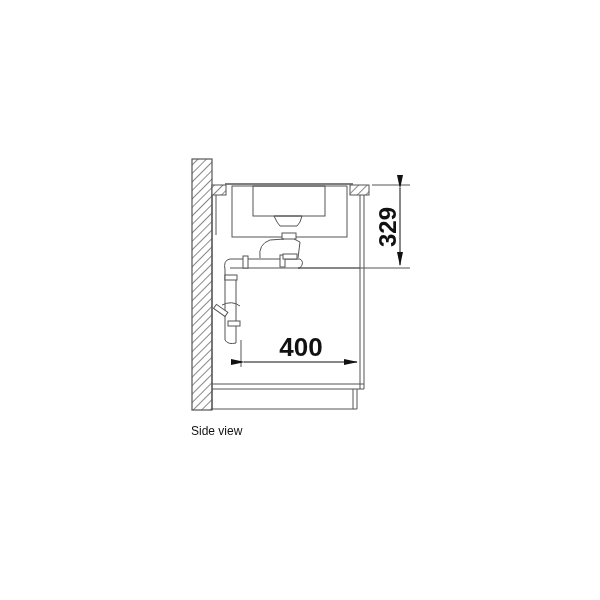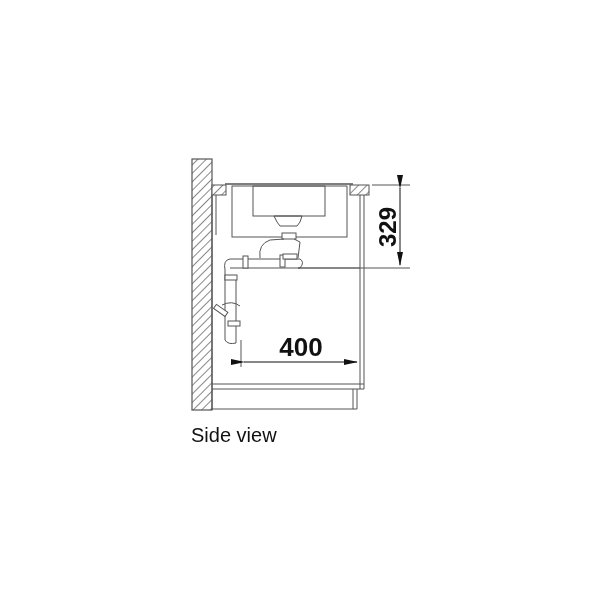--- a/index.html
+++ b/index.html
@@ -1,18 +1,18 @@
 <!DOCTYPE html>
 <html><head>
 <meta charset="utf-8">
 <style>
   html, body { margin: 0; padding: 0; background: #ffffff; }
   body { width: 600px; height: 600px; position: relative; overflow: hidden; font-family: "Liberation Sans", sans-serif; }
   #diagram { position: absolute; left: 0; top: 0; width: 600px; height: 600px; }
-  .caption { position: absolute; left: 191px; top: 424px; font-size: 20px; color: #111; font-family: "Liberation Sans", sans-serif; }
+  .caption { position: absolute; left: 191px; top: 424px; font-size: 12px; color: #111; font-family: "Liberation Sans", sans-serif; }
   .dim-text { font-family: "Liberation Sans", sans-serif; font-weight: bold; fill: #111; }
 </style>
 </head>
 <body>
 
 <svg id="diagram" viewBox="0 0 600 600" xmlns="http://www.w3.org/2000/svg">
   <defs>
     <pattern id="hatch" patternUnits="userSpaceOnUse" width="6" height="6" patternTransform="rotate(45)">
       <rect width="6" height="6" fill="#fff"></rect>
       <line x1="0" y1="0" x2="0" y2="6" stroke="#555" stroke-width="1.4"></line>

